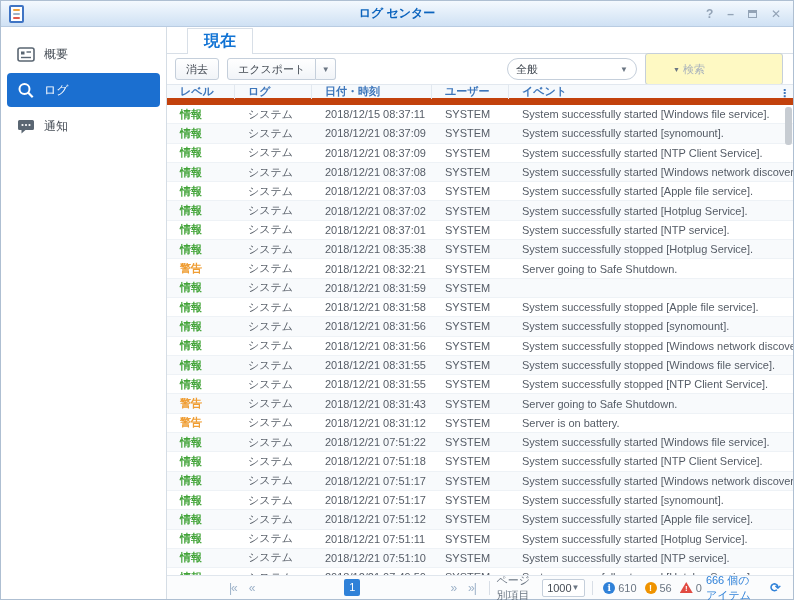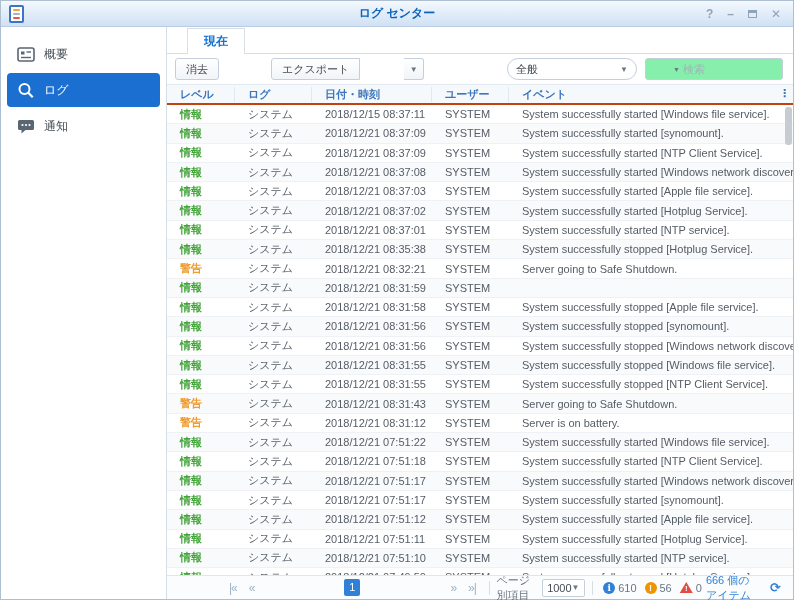--- a/index.html
+++ b/index.html
@@ -27,43 +27,43 @@
   .side-item { height:34px; margin:2px 6px; display:flex; align-items:center; gap:9px; padding-left:10px;
     border-radius:4px; font-size:12px; color:#454c55; cursor:pointer; }
   .side-item.active { background:#1b6fd0; color:#fff; }
   .side-item svg { flex:0 0 18px; }
   .main { flex:1; display:flex; flex-direction:column; min-width:0; }
 
   
   .tabstrip { height:27px; flex:0 0 27px; display:flex; align-items:flex-end; border-bottom:1px solid #d8dfe7; background:#fff; }
   .tab { margin-left:20px; height:26px; padding:0 16px; display:flex; align-items:center;
     border:1px solid #d8dfe7; border-bottom:none; background:#fff; margin-bottom:-1px;
-    font-size:12px; font-weight:bold; color:#1173d4; cursor:pointer; }
+    font-size:16px; font-weight:bold; color:#1173d4; cursor:pointer; }
 
   
   .toolbar { height:30px; flex:0 0 30px; display:flex; align-items:center; padding:0 6px; background:#fff; }
   .btn { height:22px; display:flex; align-items:center; padding:0 10px; font-size:11px; color:#444b54;
-    background:linear-gradient(#ffffff,#f1f4f8); border:1px solid #c5cfdb; border-radius:3px; cursor:pointer;margin-left:44px; }
+    background:linear-gradient(#ffffff,#f1f4f8); border:1px solid #c5cfdb; border-radius:3px; cursor:pointer; }
   .btn-clear { margin-left:2px;font-family:Liberation Serif, serif; }
   .split { display:flex; margin-left:8px; }
   .split .btn-main { border-radius:3px 0 0 3px; }
   .split .btn-arrow { width:20px; justify-content:center; padding:0; border-left:none; border-radius:0 3px 3px 0; }
   .caret { font-size:8px; color:#6b7683; }
   .filter-select { margin-left:auto; width:130px; height:22px; border:1px solid #c5cfdb; border-radius:11px;
     background:#fff; display:flex; align-items:center; padding:0 8px; font-size:11px; color:#444b54; cursor:pointer; }
   .filter-select .caret { margin-left:auto; }
-  .searchbox { width:138px; height:22px; margin-left:8px; margin-right:4px; border:1px solid #c5cfdb; border-radius:3px;
-    background:#86efac; display:flex; align-items:center; padding:0 24px; gap:3px; }
+  .searchbox { width:138px; height:32px; margin-left:8px; margin-right:4px; border:1px solid #c5cfdb; border-radius:3px;
+    background:#fef9c3; display:flex; align-items:center; padding:0 24px; gap:3px; }
   .searchbox input { border:none; outline:none; width:80px; font-size:11px; color:#444; background:transparent;
     font-family:"Liberation Sans","DejaVu Sans",sans-serif; }
   .searchbox input::placeholder { color:#a6b0bc; }
 
   
   .thead { height:21px; flex:0 0 21px; display:flex; align-items:center; background:#f6f9fc;
-    border-top:1px solid #e2e8ef; border-bottom:2px solid #c2410c; position:relative; }
+    border-top:1px solid #e2e8ef; border-bottom:7px solid #c2410c; position:relative; }
   .th { font-size:11px; font-weight:bold; color:#3d76bb; padding-left:13px; border-right:1px solid #e2e8ef;
     height:15px; line-height:15px; cursor:pointer; }
   .col-level { width:68px; flex:0 0 68px; }
   .col-log { width:77px; flex:0 0 77px; }
   .col-date { width:120px; flex:0 0 120px; }
   .col-user { width:77px; flex:0 0 77px; }
   .col-event { flex:1; border-right:none; }
   .col-menu { position:absolute; right:3px; top:3px; color:#3d76bb; font-size:11px; font-weight:bold;
     letter-spacing:0; line-height:1; cursor:pointer; }
   .tbody { flex:1; overflow:hidden; position:relative; }

